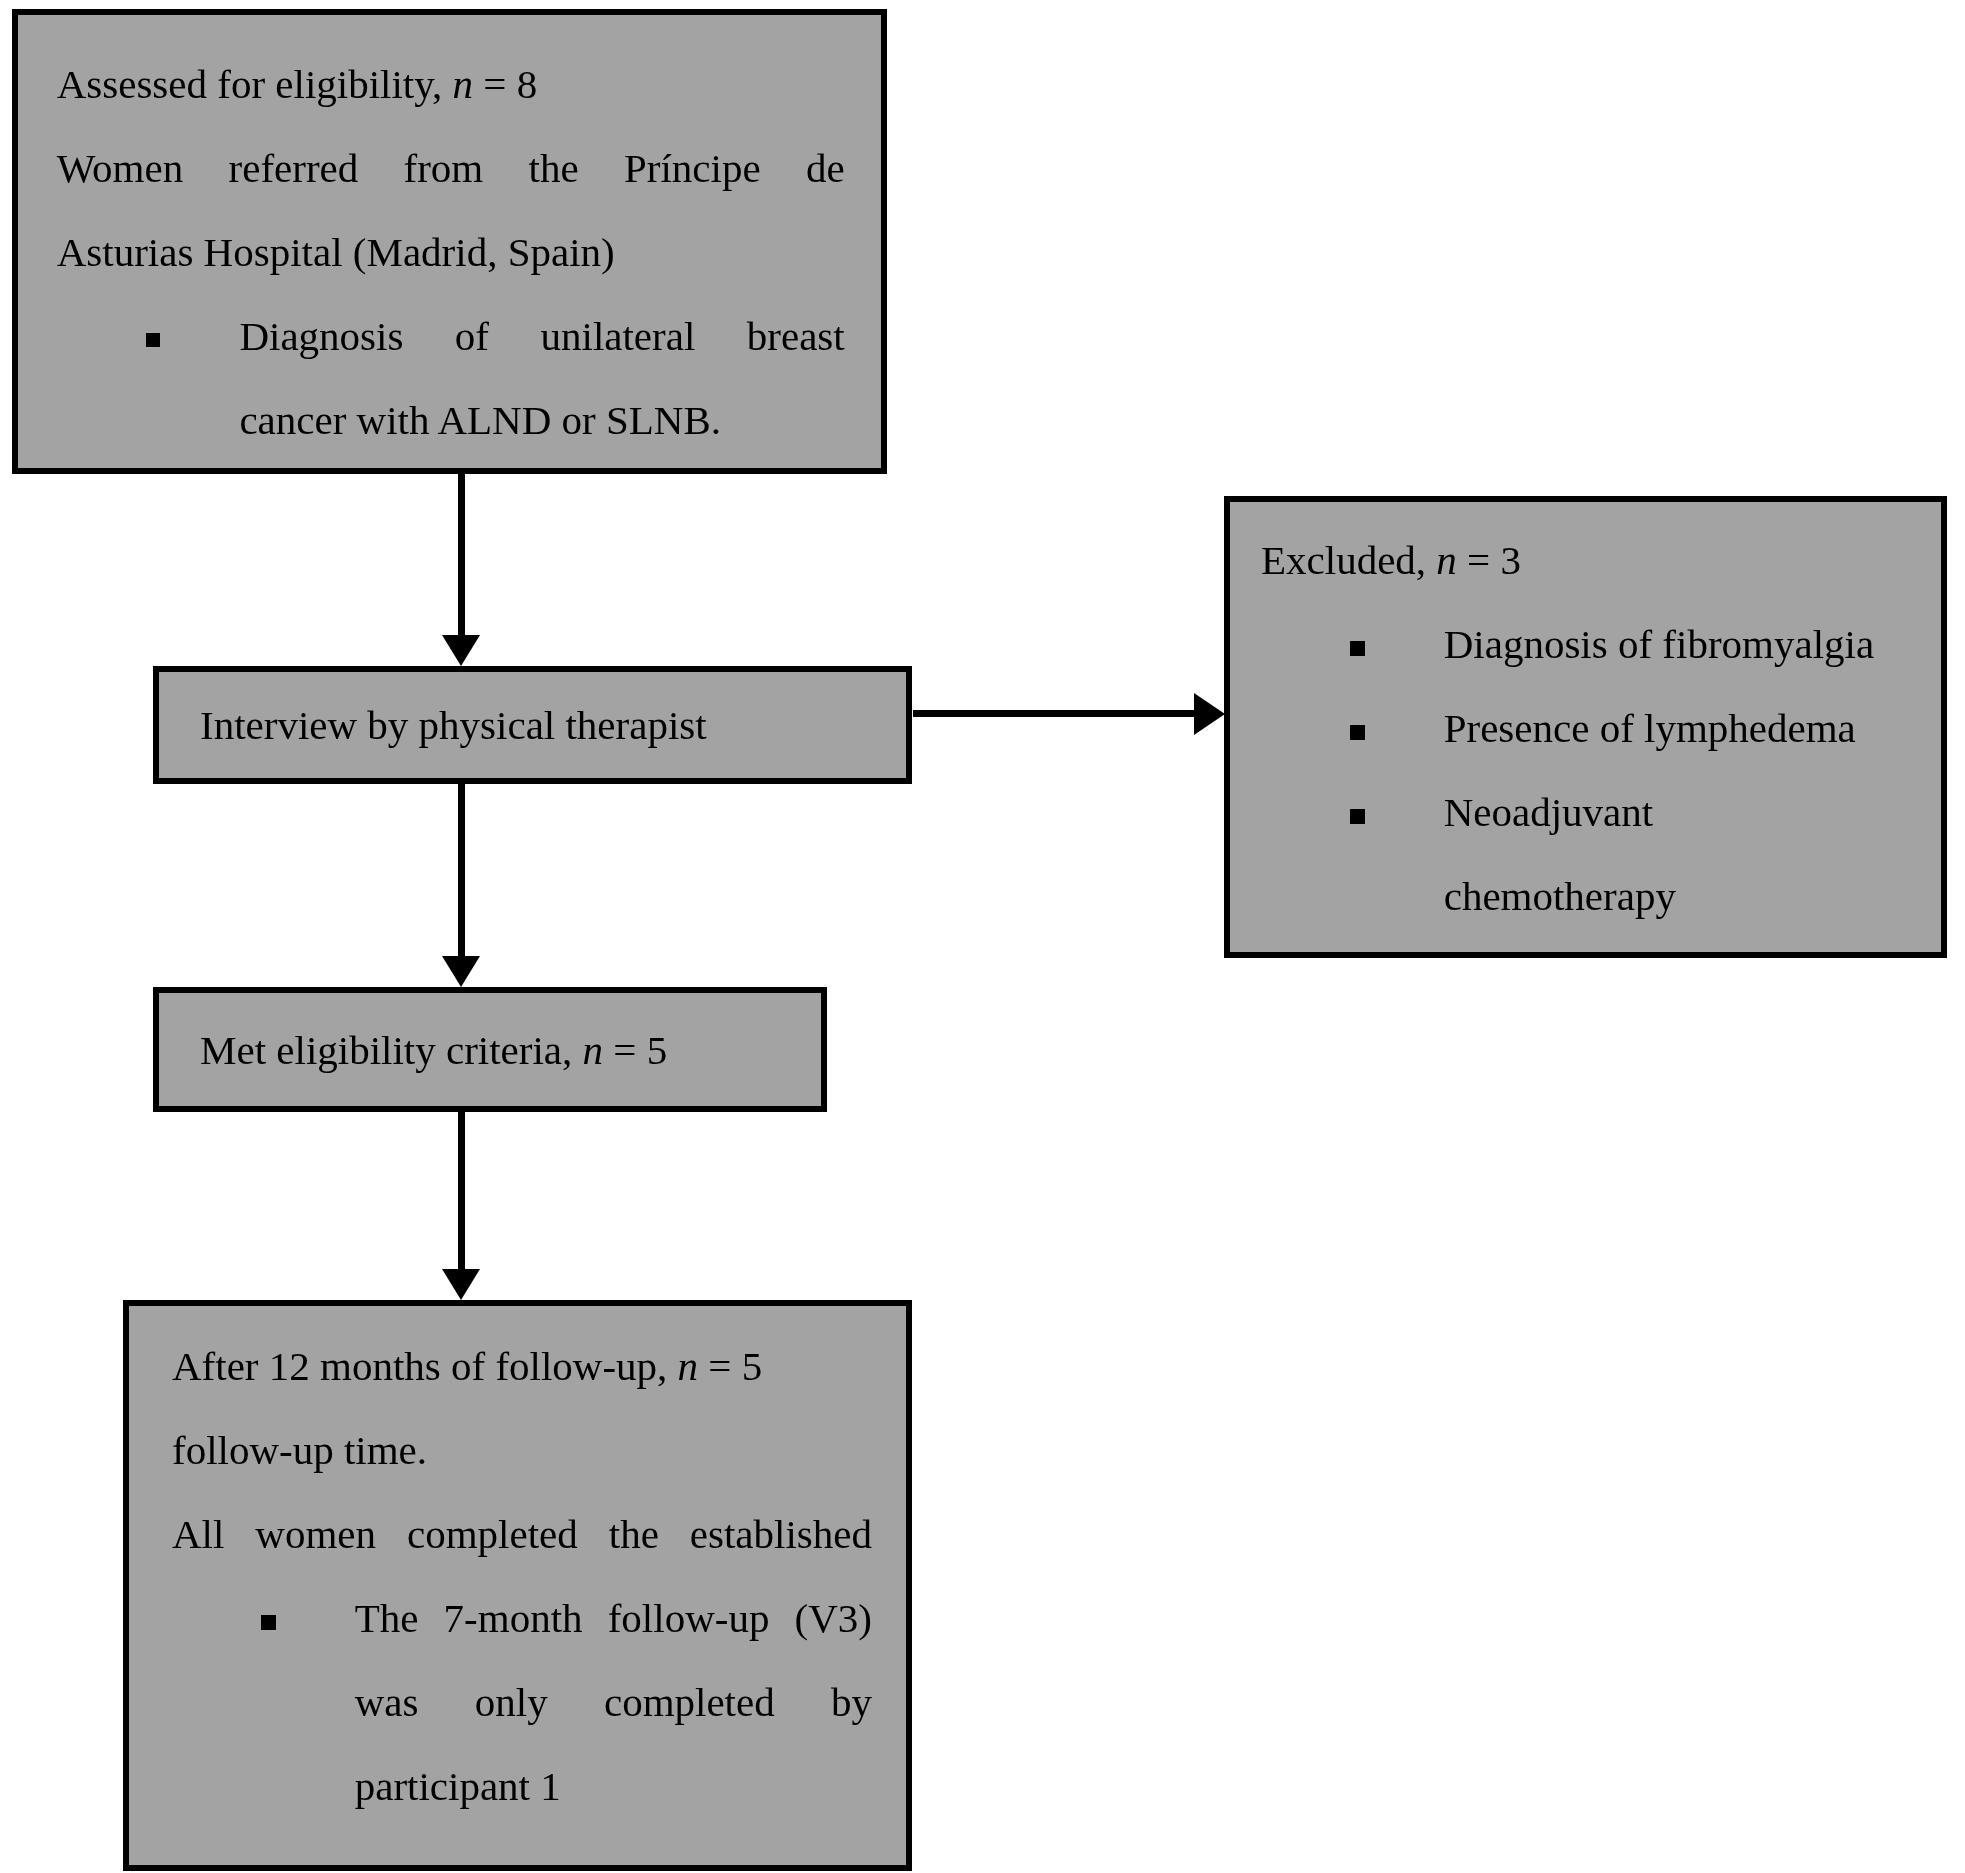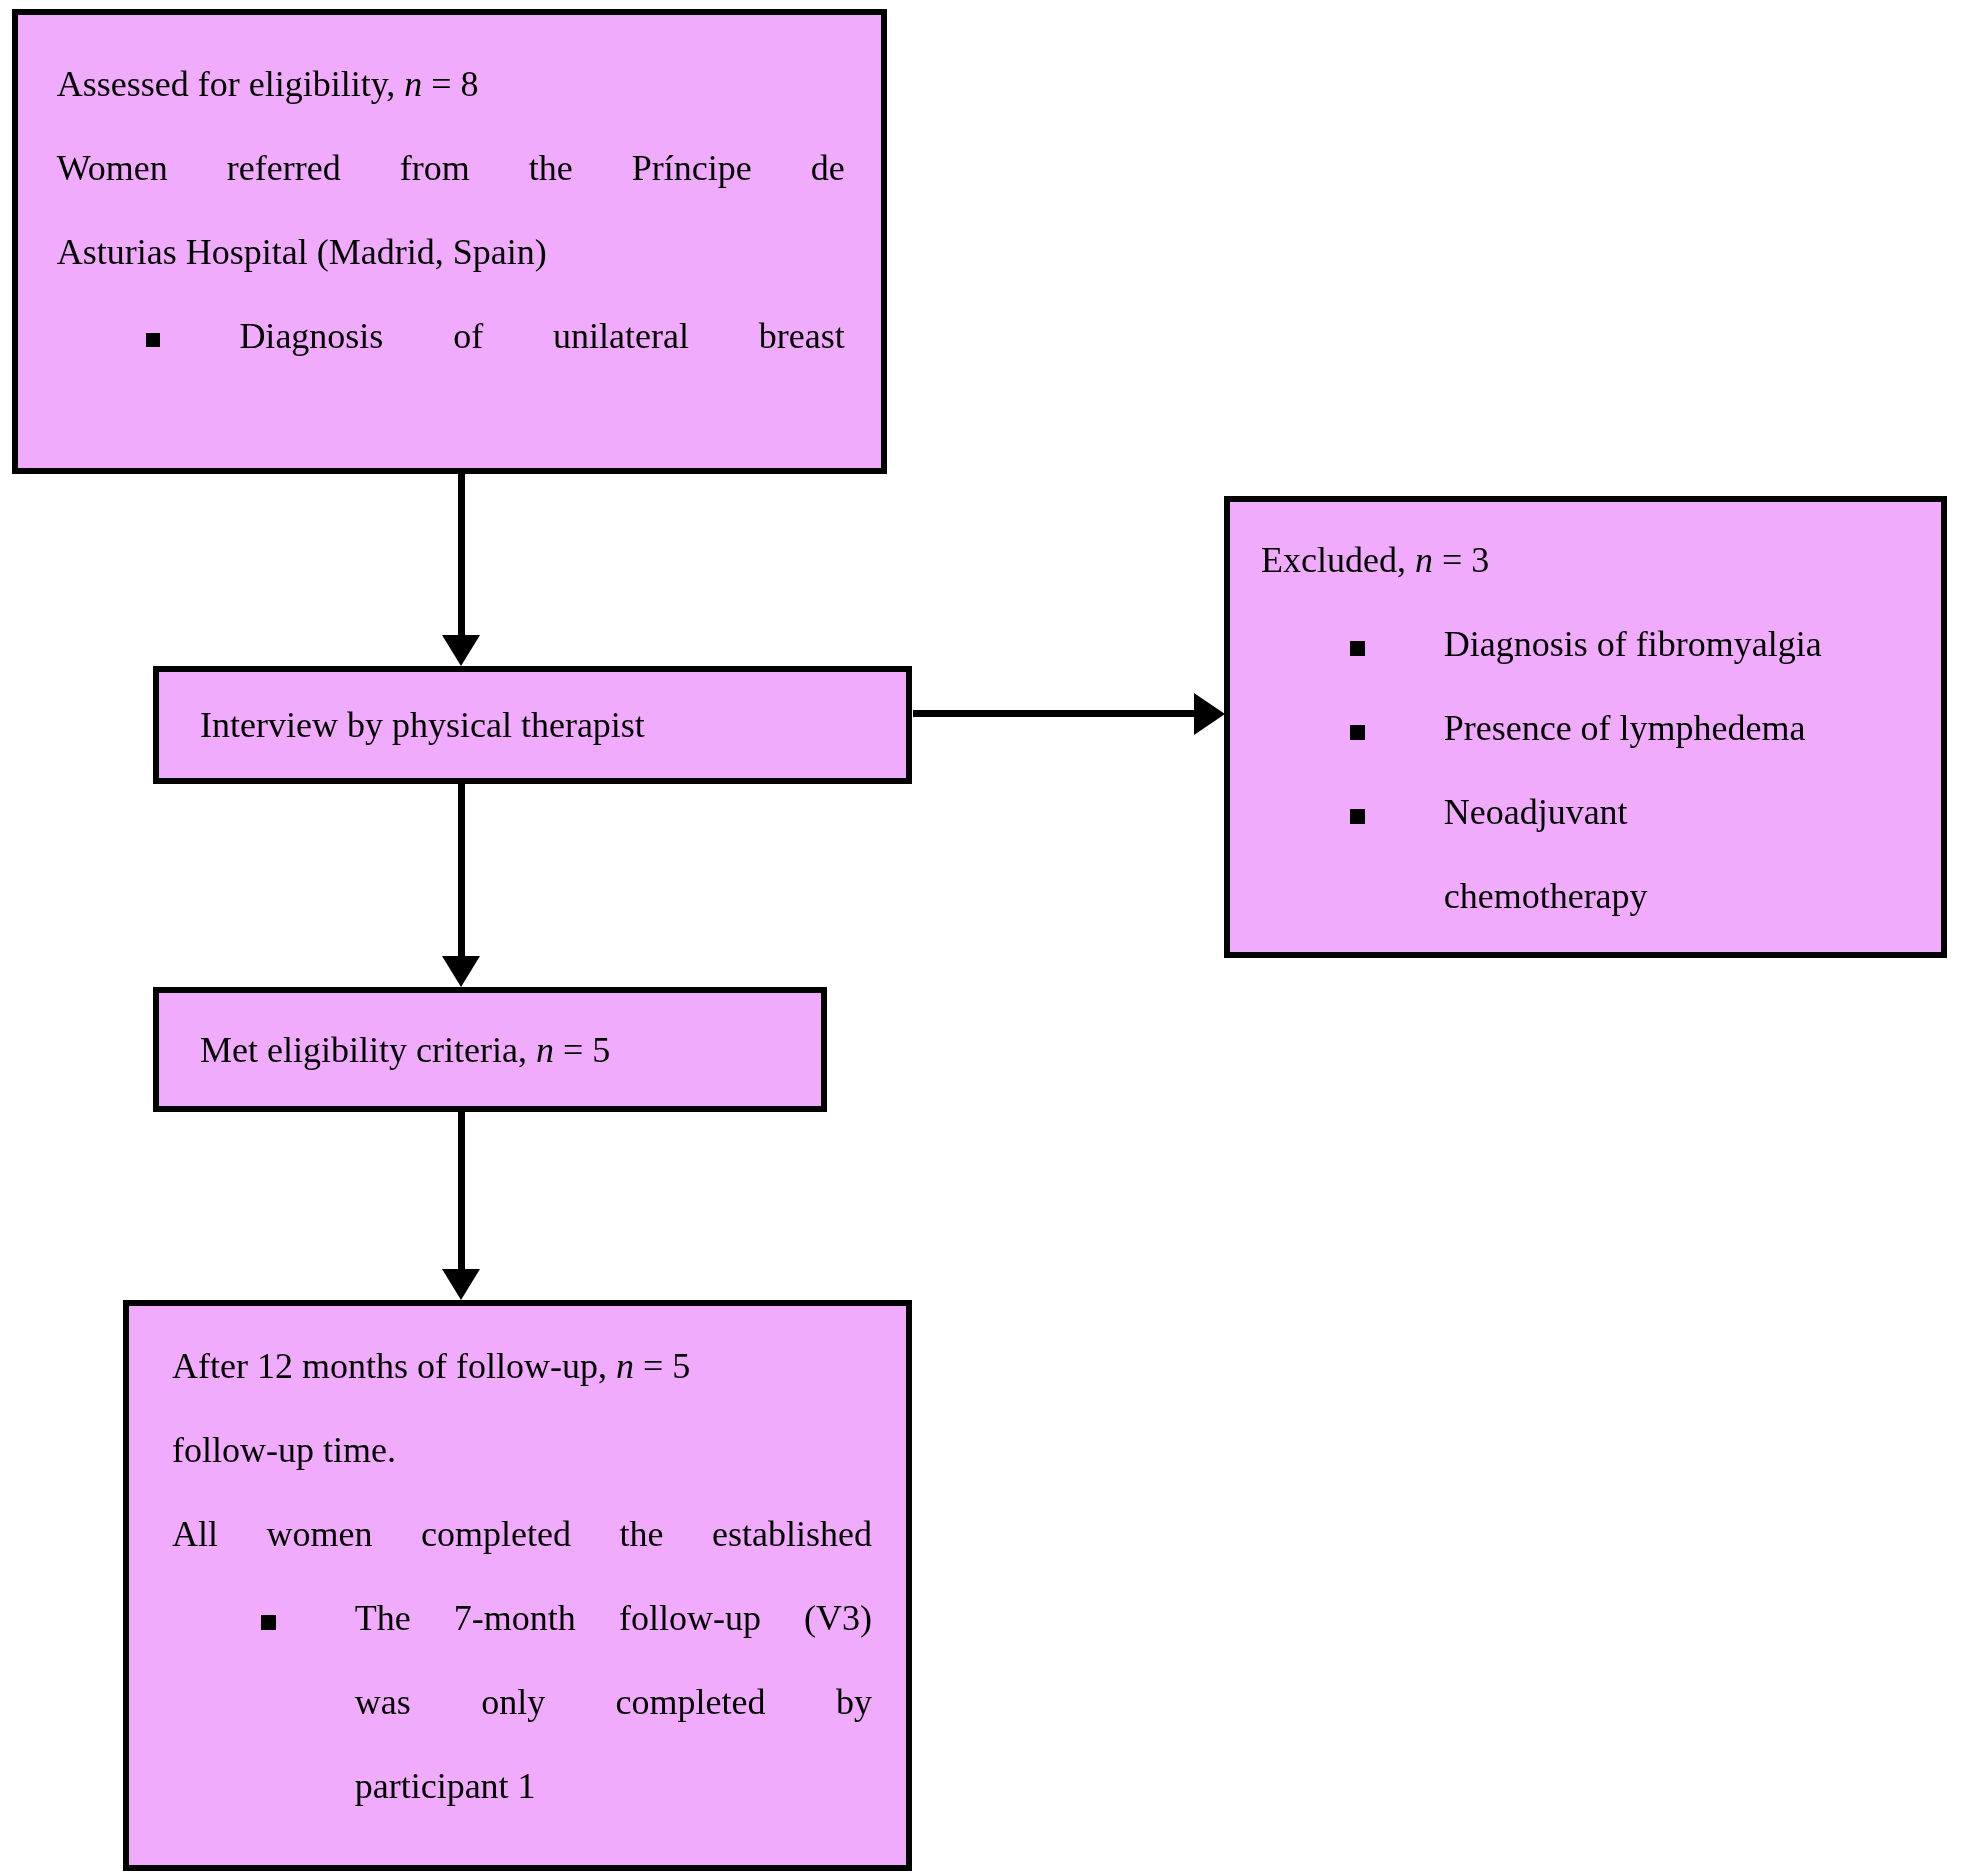--- a/index.html
+++ b/index.html
@@ -12,22 +12,22 @@
     width: 1965px;
     height: 1874px;
     background: #ffffff;
     font-family: "Liberation Serif", "DejaVu Serif", serif;
     color: #000000;
   }
   .box {
     position: absolute;
     box-sizing: border-box;
     border: 6.1px solid #000000;
-    background: #f0abfc;
-    font-size: 36px;
+    background: #a3a3a3;
+    font-size: 41px;
     line-height: 84px;
   }
   .line { height: 84px; }
   .jl {
     text-align: justify;
     text-align-last: justify;
   }
   .it { font-style: italic; }
   .centered-label {
     display: flex;
@@ -84,20 +84,21 @@
 <div class="stage">
 
   <div class="box box-eligibility">
     <div class="line"><span>Assessed for eligibility, </span><span class="it">n</span><span> = 8</span></div>
     <div class="line jl">Women referred from the Príncipe de</div>
     <div class="line">Asturias Hospital (Madrid, Spain)</div>
     <div class="bullet-row">
       <span class="marker"></span>
       <div class="btext">
         <div class="line jl">Diagnosis of unilateral breast</div>
+        <div class="line">cancer with ALND or SLNB.</div>
       </div>
     </div>
   </div>
 
   <div class="shaft-v" style="left:458px; top:473px; height:162px;"></div>
   <div class="head-down" style="left:442px; top:635px;"></div>
 
   <div class="box box-interview centered-label">
     <span>Interview by physical therapist</span>
   </div>

